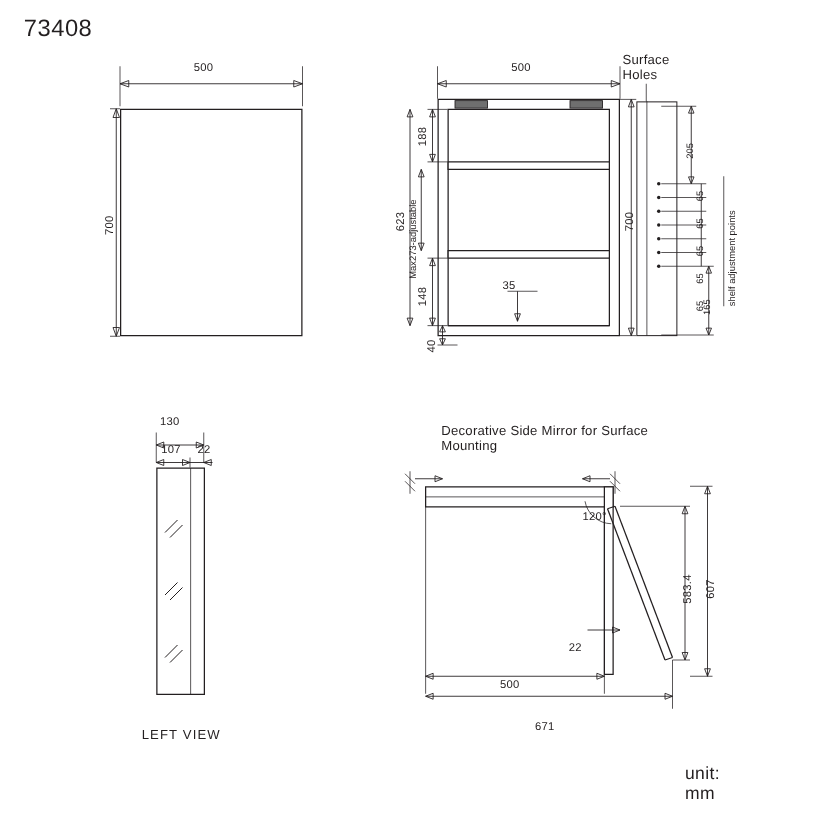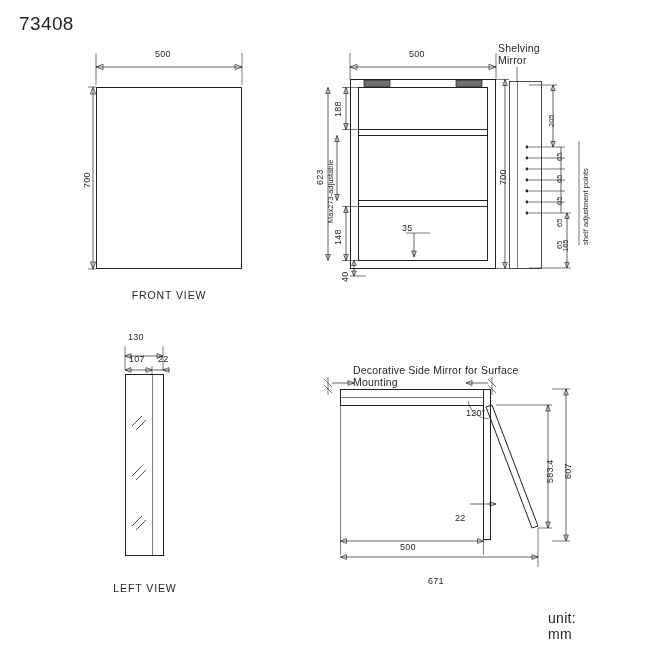--- a/index.html
+++ b/index.html
@@ -49,21 +49,20 @@
       <path class="ln-t" d="M172 22 l-7 -2.6 l0 5.2 z" fill="#231f20"></path>
 
       <path class="ln-t" d="M23 42 L23 224"></path>
       <path class="ln-t" d="M23 42 l-2.6 7 l5.2 0 z" fill="#231f20"></path>
       <path class="ln-t" d="M23 224 l-2.6 -7 l5.2 0 z" fill="#231f20"></path>
 
       <rect class="panel" x="26.5" y="42.5" width="145" height="181"></rect>
     </svg>
     <div class="abs dim" style="left:85px;top:4px;">500</div>
     <div class="abs dim vert" style="left:12px;top:143px;transform:rotate(-90deg);">700</div>
-    <div class="abs viewlabel" style="left:26px;top:244px;width:146px;">FRONT VIEW</div>
   </div>
 
   <div class="abs" style="left:310px;top:45px;">
     <svg width="205" height="250" viewBox="0 0 205 250">
 
       <path class="ln-x" d="M40 8 L40 34"></path>
       <path class="ln-x" d="M186 8 L186 34"></path>
       <path class="ln-t" d="M40 22 L186 22"></path>
       <path class="ln-t" d="M40 22 l7 -2.6 l0 5.2 z" fill="#231f20"></path>
       <path class="ln-t" d="M186 22 l-7 -2.6 l0 5.2 z" fill="#231f20"></path>
@@ -171,21 +170,21 @@
     <div class="abs dim-sm vert" style="left:52px;top:82px;transform:rotate(-90deg);">205</div>
     <div class="abs dim-sm vert" style="left:60px;top:116px;transform:rotate(-90deg);">65</div>
     <div class="abs dim-sm vert" style="left:60px;top:138px;transform:rotate(-90deg);">65</div>
     <div class="abs dim-sm vert" style="left:60px;top:160px;transform:rotate(-90deg);">65</div>
     <div class="abs dim-sm vert" style="left:60px;top:182px;transform:rotate(-90deg);">65</div>
     <div class="abs dim-sm vert" style="left:60px;top:204px;transform:rotate(-90deg);">65</div>
     <div class="abs dim-sm vert" style="left:66px;top:207px;transform:rotate(-90deg);">165</div>
     <div class="abs dim-sm vert" style="left:86px;top:200px;transform:rotate(-90deg);white-space:nowrap;">shelf adjustment points</div>
   </div>
 
-  <div class="abs capt" style="left:498px;top:42px;">Shelving Mirror</div>
+  <div class="abs capt" style="left:498px;top:42px;">Surface Holes</div>
 
   <div class="abs" style="left:90px;top:330px;">
     <svg width="150" height="260" viewBox="0 0 150 260">
 
       <path class="ln-x" d="M35 16 L35 40"></path>
       <path class="ln-x" d="M73 16 L73 40"></path>
       <path class="ln-t" d="M35 26 L73 26"></path>
       <path class="ln-t" d="M35 26 l6 -2.4 l0 4.8 z" fill="#231f20"></path>
       <path class="ln-t" d="M73 26 l-6 -2.4 l0 4.8 z" fill="#231f20"></path>
 
@@ -205,21 +204,21 @@
       <path class="glass" d="M46 150 L56 140"></path>
       <path class="glass" d="M42 196 L52 186"></path>
       <path class="glass" d="M46 200 L56 190"></path>
     </svg>
     <div class="abs dim" style="left:38px;top:2px;">130</div>
     <div class="abs dim" style="left:39px;top:24px;">107</div>
     <div class="abs dim" style="left:68px;top:24px;">22</div>
     <div class="abs viewlabel" style="left:-10px;top:252px;width:130px;">LEFT VIEW</div>
   </div>
 
-  <div class="abs capt" style="left:325px;top:364px;padding-left:28px;">Decorative Side Mirror for Surface Mounting</div>
+  <div class="abs capt" style="left:325px;top:339px;padding-left:28px;">Decorative Side Mirror for Surface Mounting</div>
 
   <div class="abs" style="left:320px;top:365px;">
     <svg width="270" height="235" viewBox="0 0 270 235">
 
       <path class="ln-x" d="M8 12 L8 30"></path>
       <path class="ln-x" d="M4 14 L12 22"></path>
       <path class="ln-x" d="M4 20 L12 28"></path>
       <path class="ln-t" d="M12 18 L34 18"></path>
       <path class="ln-t" d="M34 18 l-6 -2.4 l0 4.8 z" fill="#231f20"></path>
 

